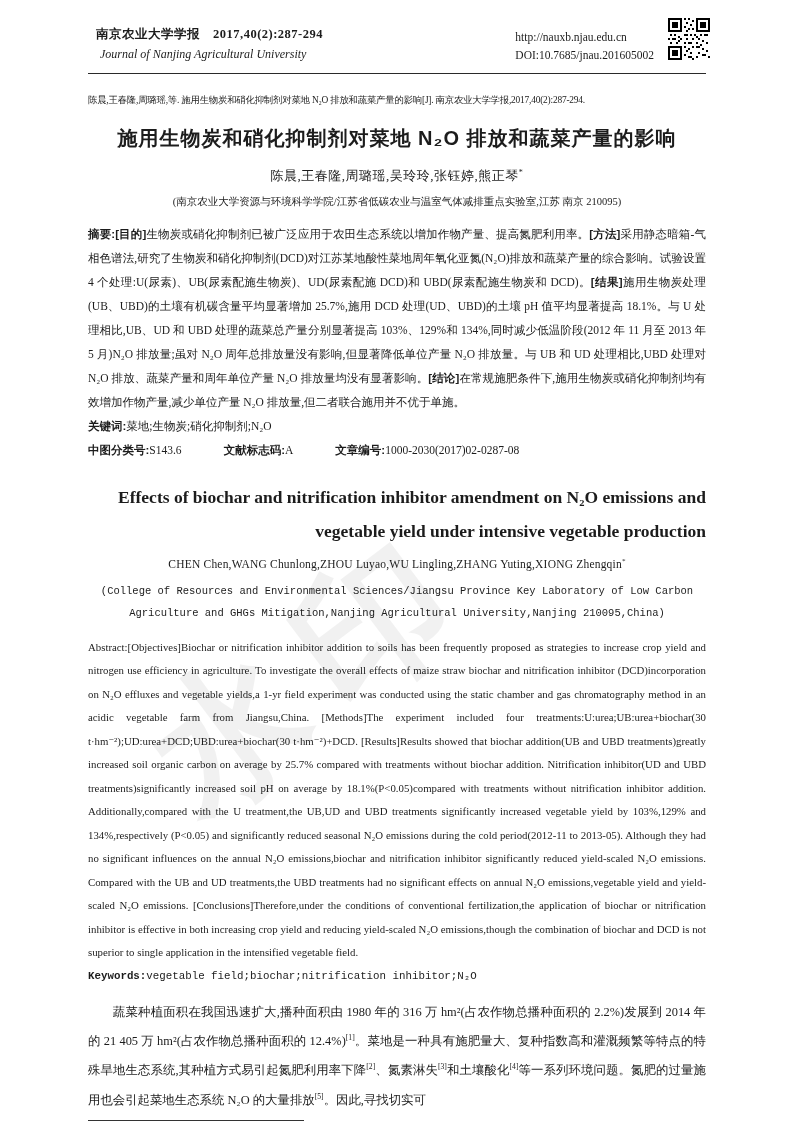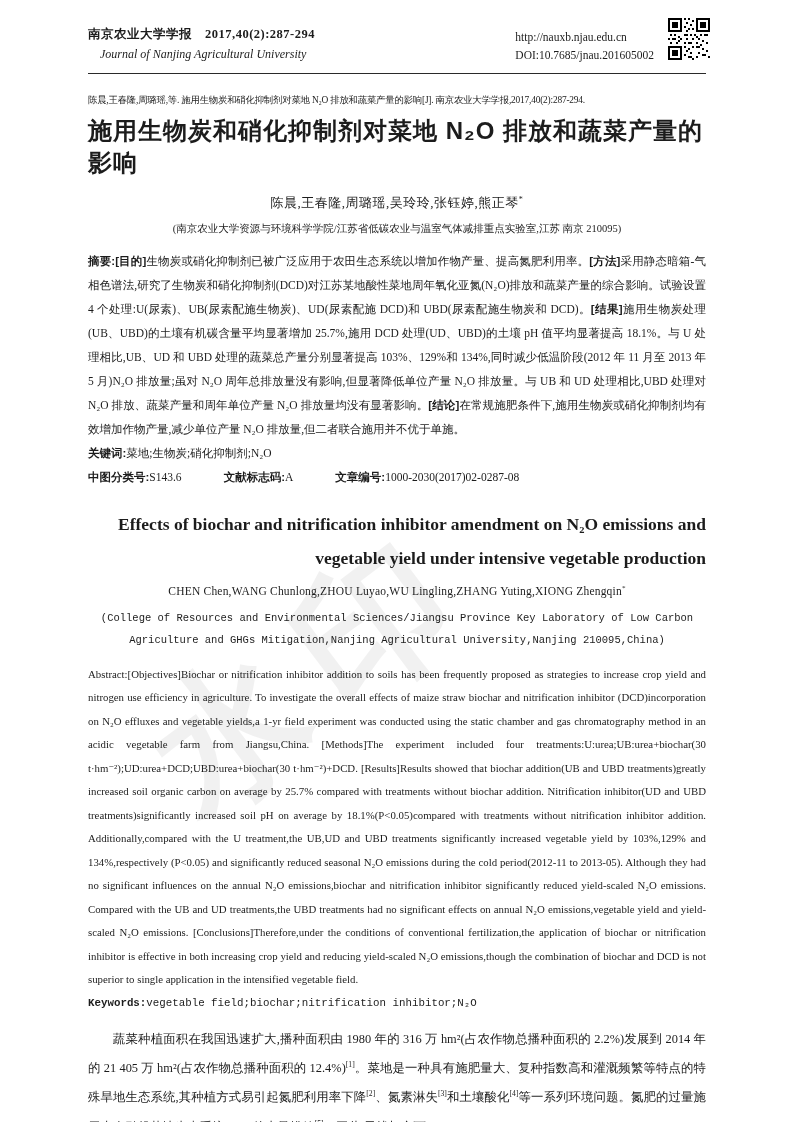--- a/index.html
+++ b/index.html
@@ -6,30 +6,30 @@
   html,body { background:#ffffff; }
   .page {
     position:relative; width:793px; height:1122px; margin:0 auto;
     background:#ffffff; overflow:hidden; color:#1c1c1c;
     font-family:"Liberation Serif","DejaVu Serif",serif;
   }
   .content { position:absolute; left:88px; top:26px; width:618px; }
 
   
   .hdr { position:relative; display:flex; justify-content:space-between; align-items:flex-start; padding-right:52px; }
-  .hdr-left .jcn { font-size:12.5px; font-weight:bold; letter-spacing:.5px; }
+  .hdr-left .jcn { font-size:12.5px; font-weight:bold; letter-spacing:.5px;margin-left:8px; }
   .hdr-left .jen { font-size:12px; font-style:italic; margin-top:4px;margin-left:12px; }
   .hdr-right { text-align:left; font-size:11.5px; line-height:18px; padding-top:2px; }
   .qr { position:absolute; right:-4px; top:-8px; width:42px; height:42px; }
   .rule { border-top:1.6px solid #2a2a2a; margin-top:9px; }
 
   .cite { margin-top:20px; font-size:9.4px; letter-spacing:-.2px; white-space:nowrap; color:#222; }
 
   .title-cn {
-    margin-top:8px; text-align:left; font-size:24px; font-weight:bold;
+    margin-top:18px; text-align:center; font-size:20px; font-weight:bold;
     font-family:"Liberation Sans","DejaVu Sans",sans-serif; letter-spacing:1px;
   }
   .authors-cn { margin-top:15px; text-align:center; font-size:13px; letter-spacing:.5px; }
   .affil-cn { margin-top:10px; text-align:center; font-size:10.5px; }
 
   .abstract-cn { margin-top:13px; font-size:11.5px; line-height:24px; text-align:justify; }
   .abstract-cn .b, .kwline .b, .clc .b, .foot .b {
     font-family:"Liberation Sans","DejaVu Sans",sans-serif; font-weight:bold;
   }
   .kwline { font-size:11.5px; line-height:24px; }

